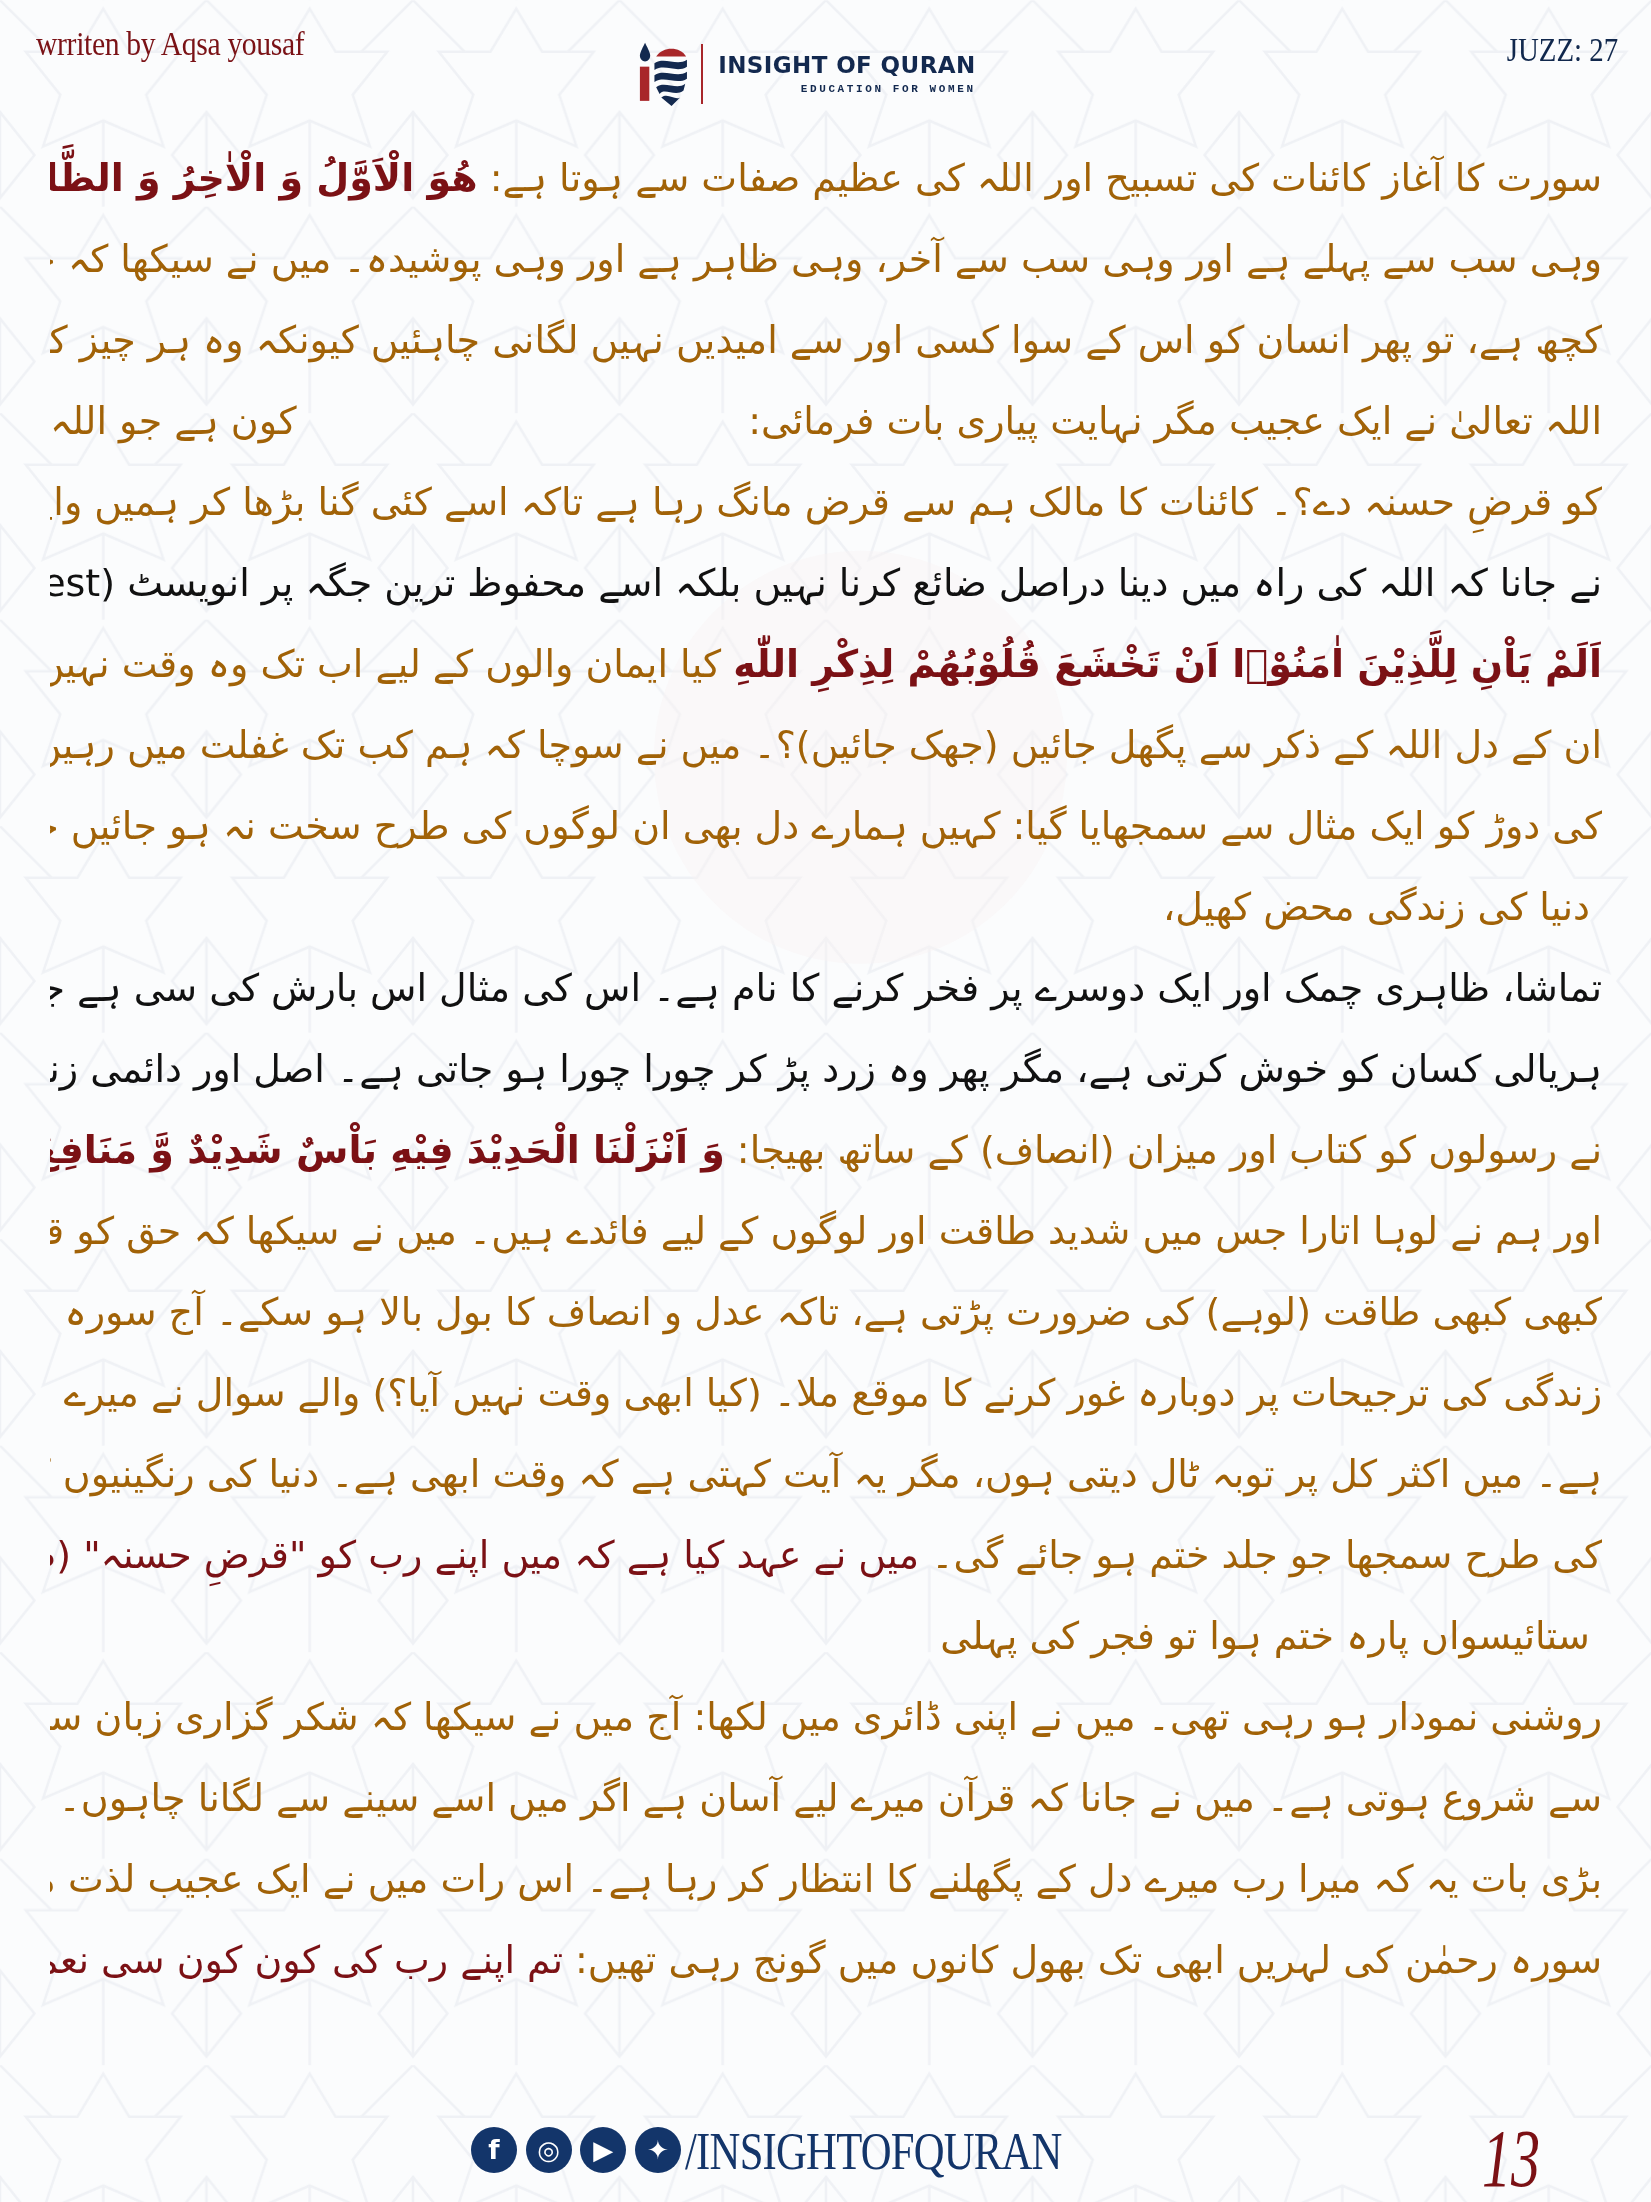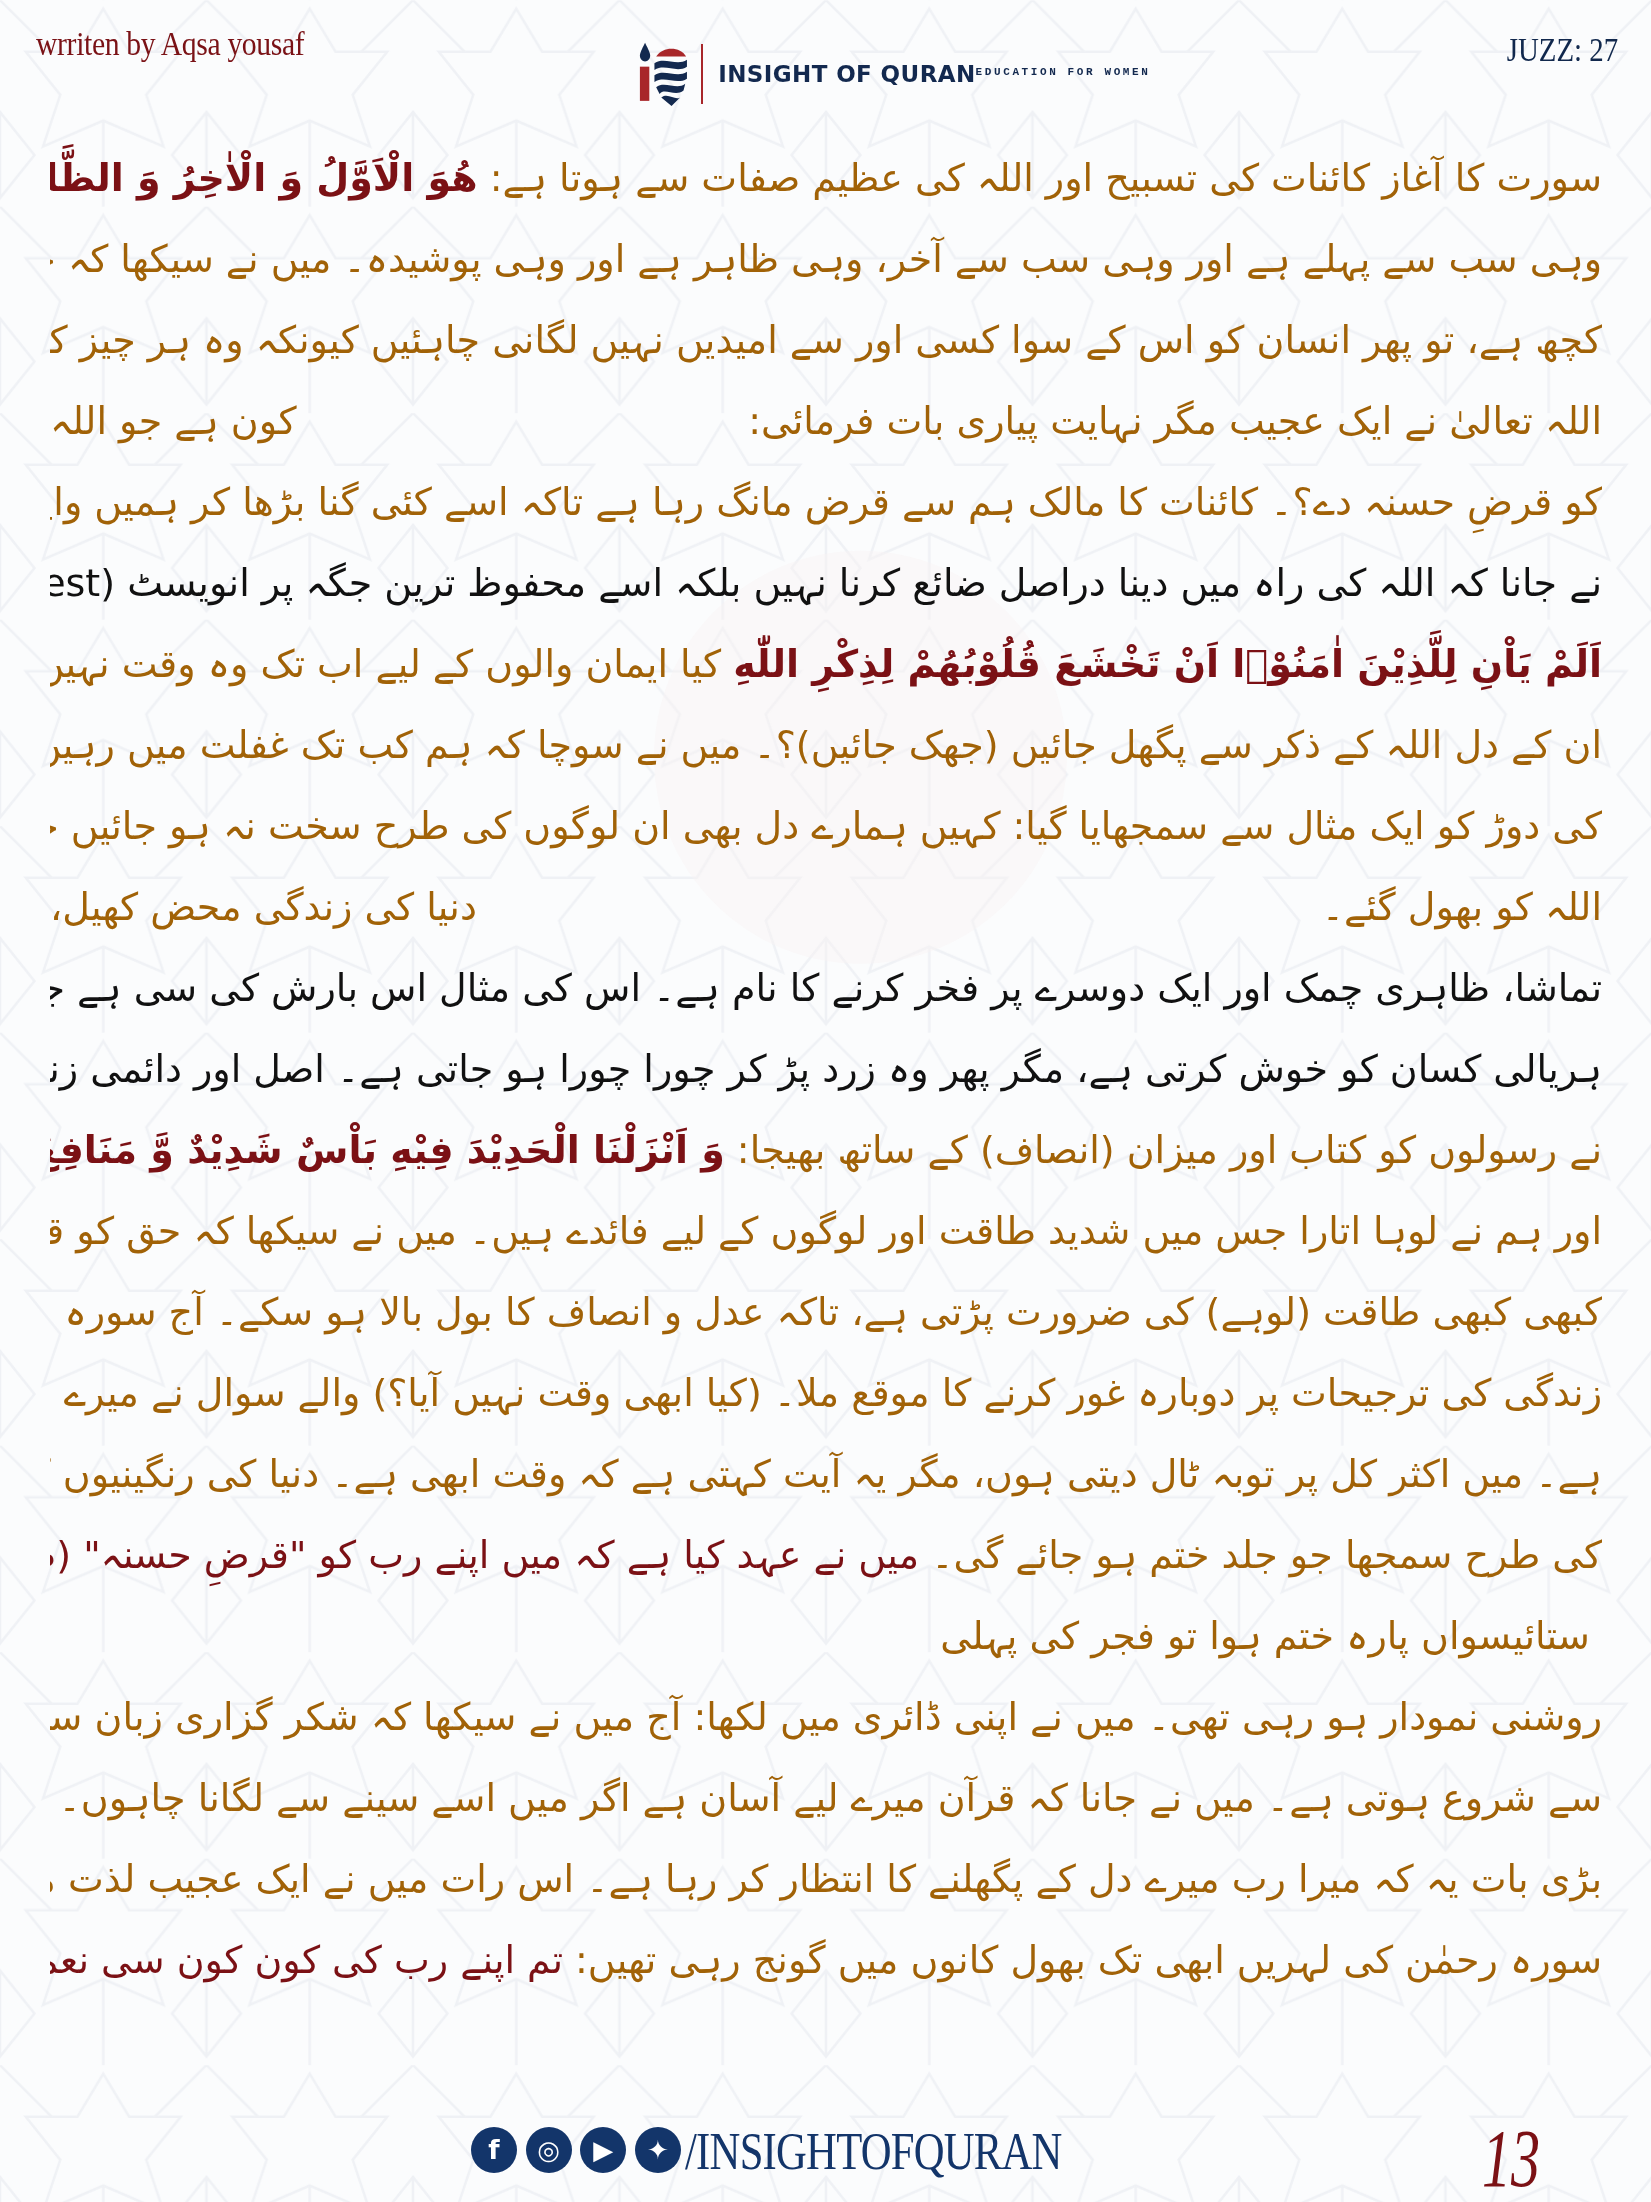--- a/index.html
+++ b/index.html
@@ -21,21 +21,21 @@
     transform: scaleX(0.9); transform-origin: left center; letter-spacing: -0.4px;
   }
   .juzz {
     position: absolute; right: 34px; top: 31px;
     font-family: "Liberation Serif", serif; font-size: 34px; color: #11284d;
     transform: scaleX(0.85); transform-origin: right center;
   }
   .logo { position: absolute; left: 637px; top: 41px; display: flex; align-items: center; height: 65px; }
   .logo-mark { width: 52px; height: 65px; }
   .logo-divider { width: 1.7px; height: 60px; background: #a8262a; margin: 0 15.5px 0 12px; }
-  .logo-text { display: flex; flex-direction: row; align-items: flex-start; }
+  .logo-text { display: flex; flex-direction: column; align-items: flex-end; }
   .logo-title { font-family: "DejaVu Sans", sans-serif; font-weight: bold; font-size: 23px; color: #13294f; letter-spacing: 0.4px; }
   .logo-sub { font-family: Liberation Mono, monospace; font-weight: bold; font-size: 11px; color: #13294f; letter-spacing: 2.6px; margin-top: 5.2px; }
 
   
   .content {
     position: absolute; top: 138px; left: 50px; width: 1552px;
     direction: rtl; text-align: justify; text-align-last: justify;
     color: #0f2347;
   }
   .line {
@@ -135,21 +135,20 @@
         <span class="seg-verse">اَلَمْ یَاْنِ لِلَّذِیْنَ اٰمَنُوْۤا اَنْ تَخْشَعَ قُلُوْبُهُمْ لِذِكْرِ اللّٰهِ</span>
         <span class="seg-normal"> کیا ایمان والوں کے لیے اب تک وہ وقت نہیں آیا کہ</span>
       </div>
       <div class="line">
         <span class="seg-normal">ان کے دل اللہ کے ذکر سے پگھل جائیں (جھک جائیں)؟۔ میں نے سوچا کہ ہم کب تک غفلت میں رہیں گے؟ زندگی</span>
       </div>
       <div class="line">
         <span class="seg-normal">کی دوڑ کو ایک مثال سے سمجھایا گیا: کہیں ہمارے دل بھی ان لوگوں کی طرح سخت نہ ہو جائیں جو لمبی امیدیں باندھ کر</span>
       </div>
       <div class="line">
-        <span class="seg-normal">اللہ کو بھول گئے۔ </span>
         <span class="seg-normal"> دنیا کی زندگی محض کھیل،</span>
       </div>
       <div class="line">
         <span class="seg-black">تماشا، ظاہری چمک اور ایک دوسرے پر فخر کرنے کا نام ہے۔ اس کی مثال اس بارش کی سی ہے جس سے اگنے والی</span>
       </div>
       <div class="line">
         <span class="seg-black">ہریالی کسان کو خوش کرتی ہے، مگر پھر وہ زرد پڑ کر چورا چورا ہو جاتی ہے۔ اصل اور دائمی زندگی تو آخرت کی ہے۔ اللہ</span>
       </div>
       <div class="line">
         <span class="seg-normal">نے رسولوں کو کتاب اور میزان (انصاف) کے ساتھ بھیجا: </span>

